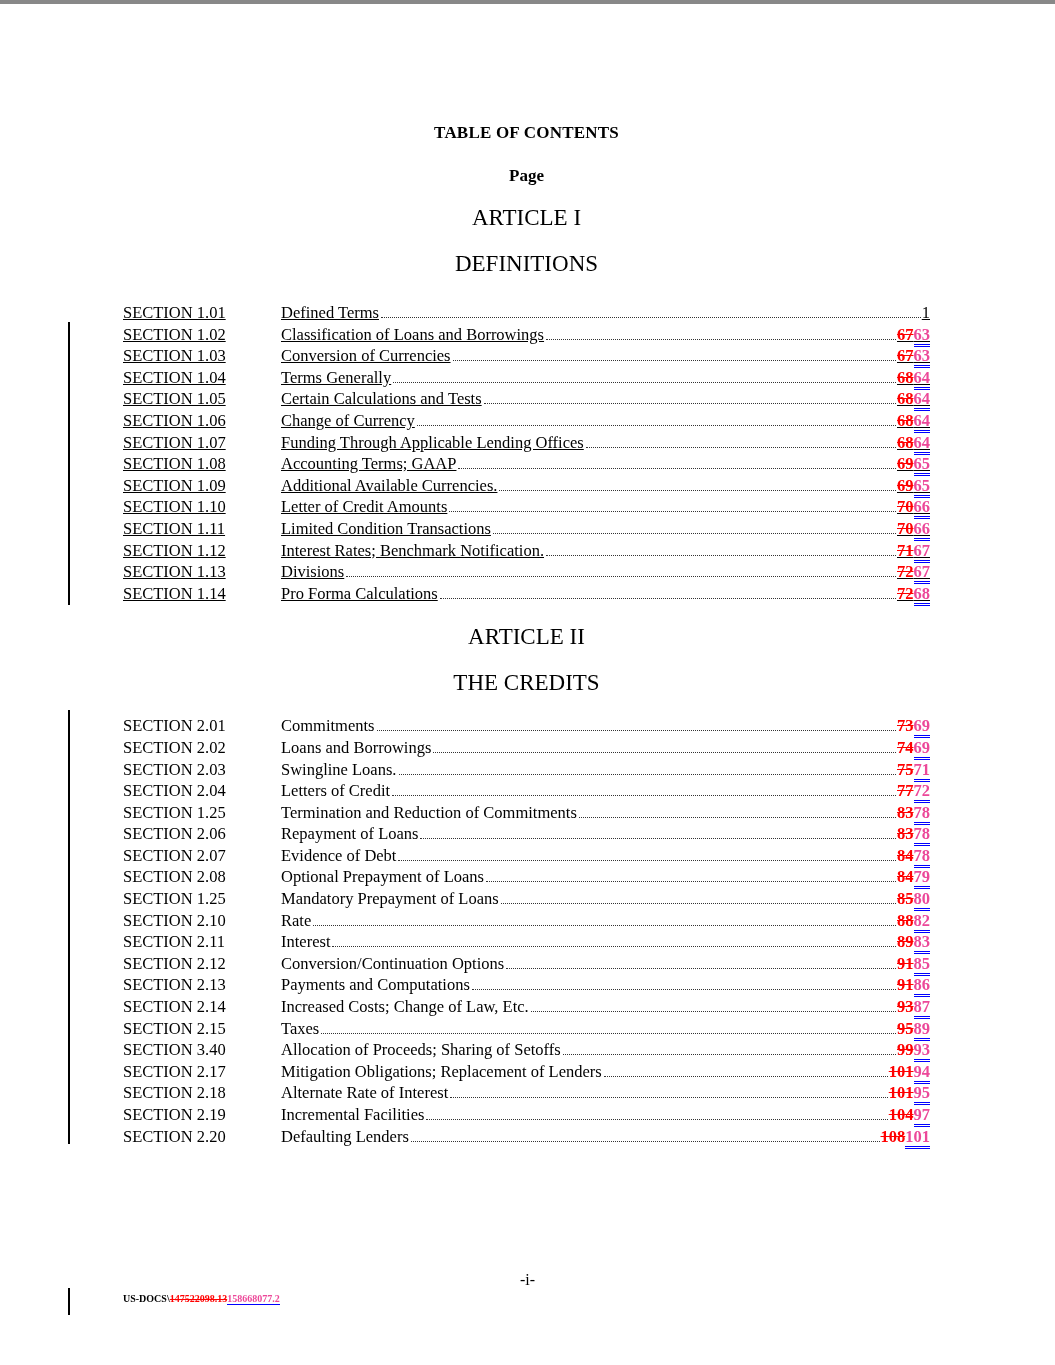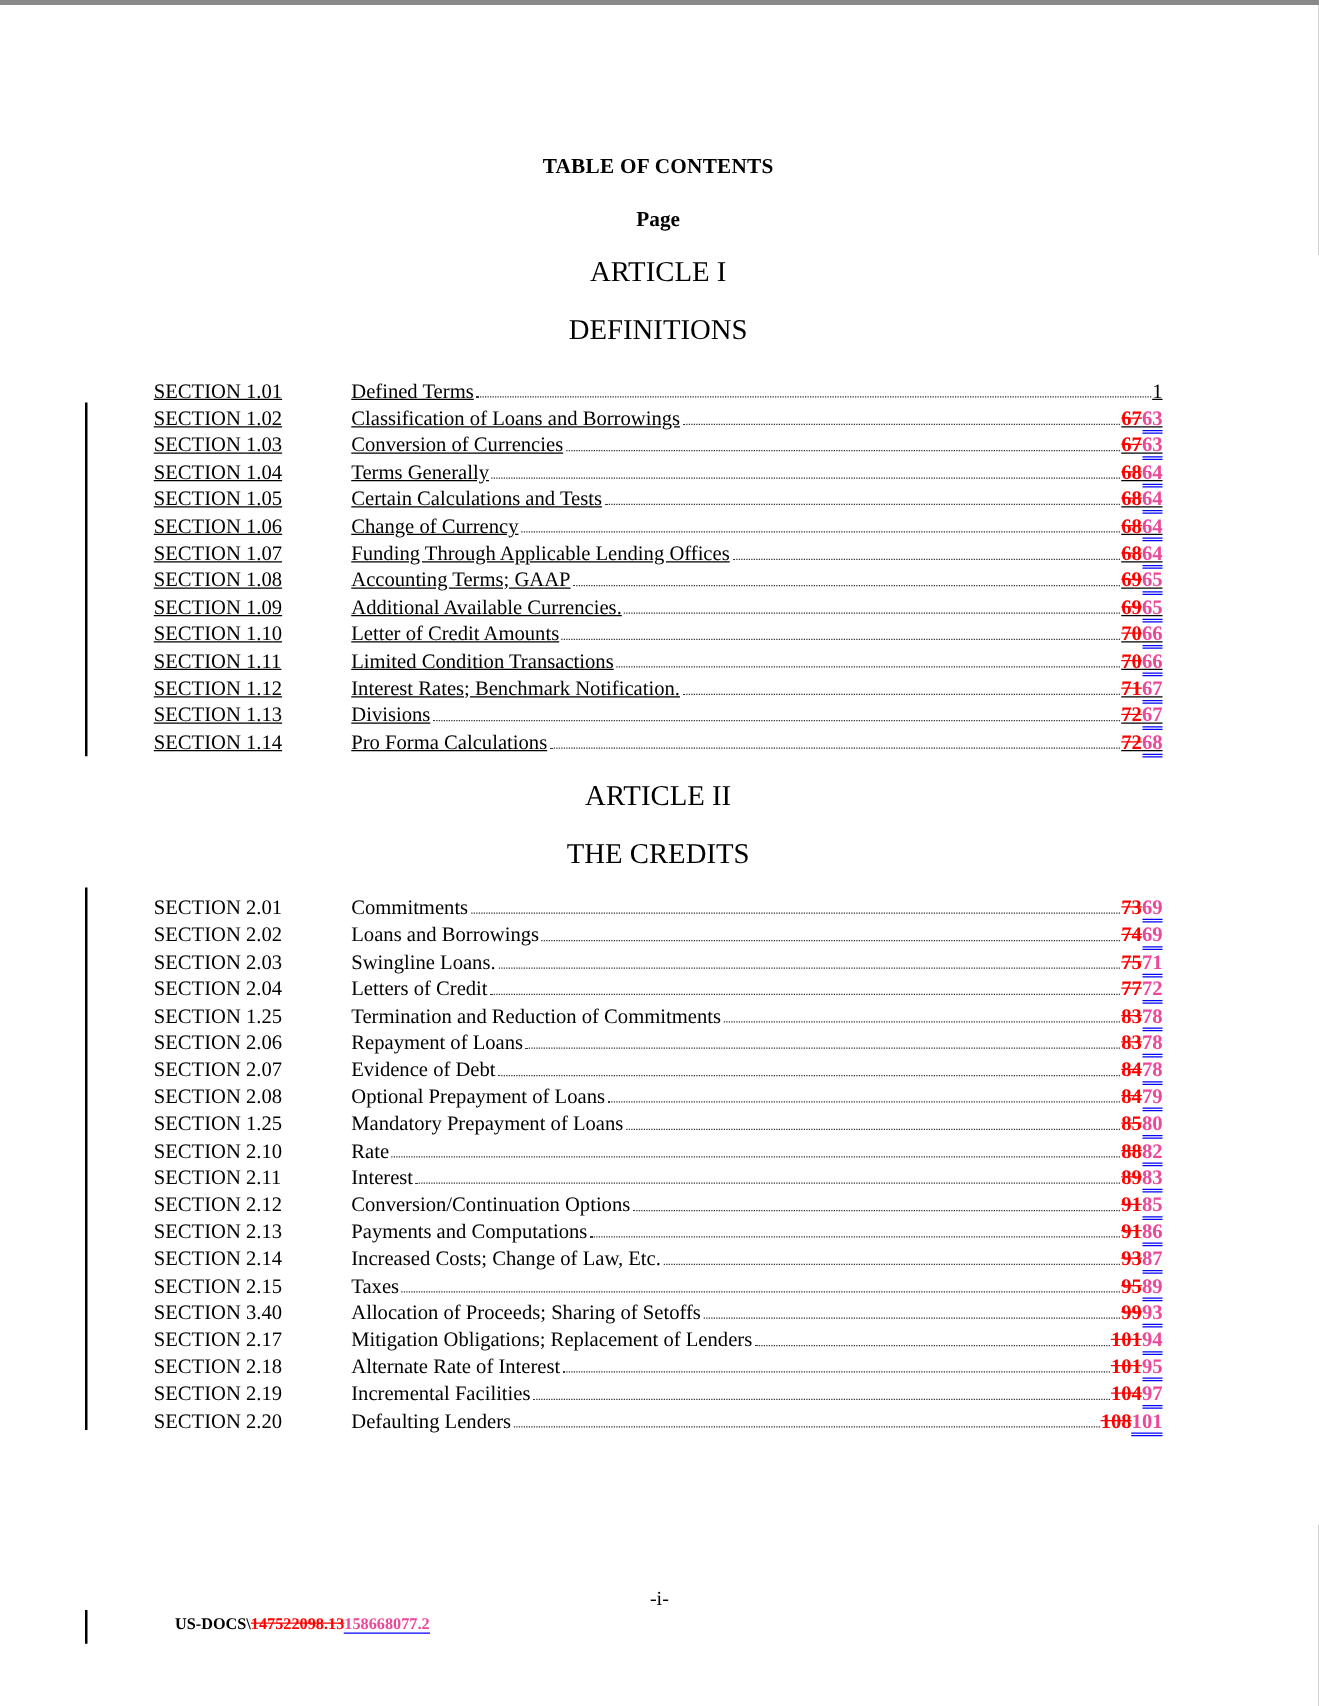--- a/index.html
+++ b/index.html
@@ -18,21 +18,21 @@
   .article-heading { text-align:center; font-size:23px; line-height:22px; }
   .toc-list { }
   .toc-row { display:flex; align-items:baseline; font-size:16.5px; line-height:21.6px; white-space:nowrap; }
   .sec-num { width:158px; flex:0 0 158px; }
   .sec-title { flex:0 0 auto; }
   .leader { flex:1 1 auto; min-width:8px; border-bottom:1.5px dotted #333; margin:0 1px 0 2px; }
   .page-num { flex:0 0 auto; }
   .del { color:#ff0000; font-weight:bold; text-decoration:line-through; }
   .ins { color:#ec4899; font-weight:bold; border-bottom:3px double #0000ff; }
   .footer-page { position:absolute; top:1266px; left:0; width:1055px; text-align:center; font-size:16px; line-height:20px; }
-  .footer-docid { position:absolute; top:1286px; left:140px; font-size:13px; font-weight:bold; line-height:18px; }
+  .footer-docid { position:absolute; top:1286px; left:123px; font-size:10px; font-weight:bold; line-height:18px; }
   .footer-docid .ins { border-bottom:1.5px solid #0000ff; }
   .change-bar { position:absolute; left:68px; width:2px; background:#000; }
   #bar-1 { top:318px; height:283px; }
   #bar-2 { top:706px; height:434px; }
   #bar-3 { top:1284px; height:27px; }
 </style>
 </head>
 <body>
 
 <div class="doc">

